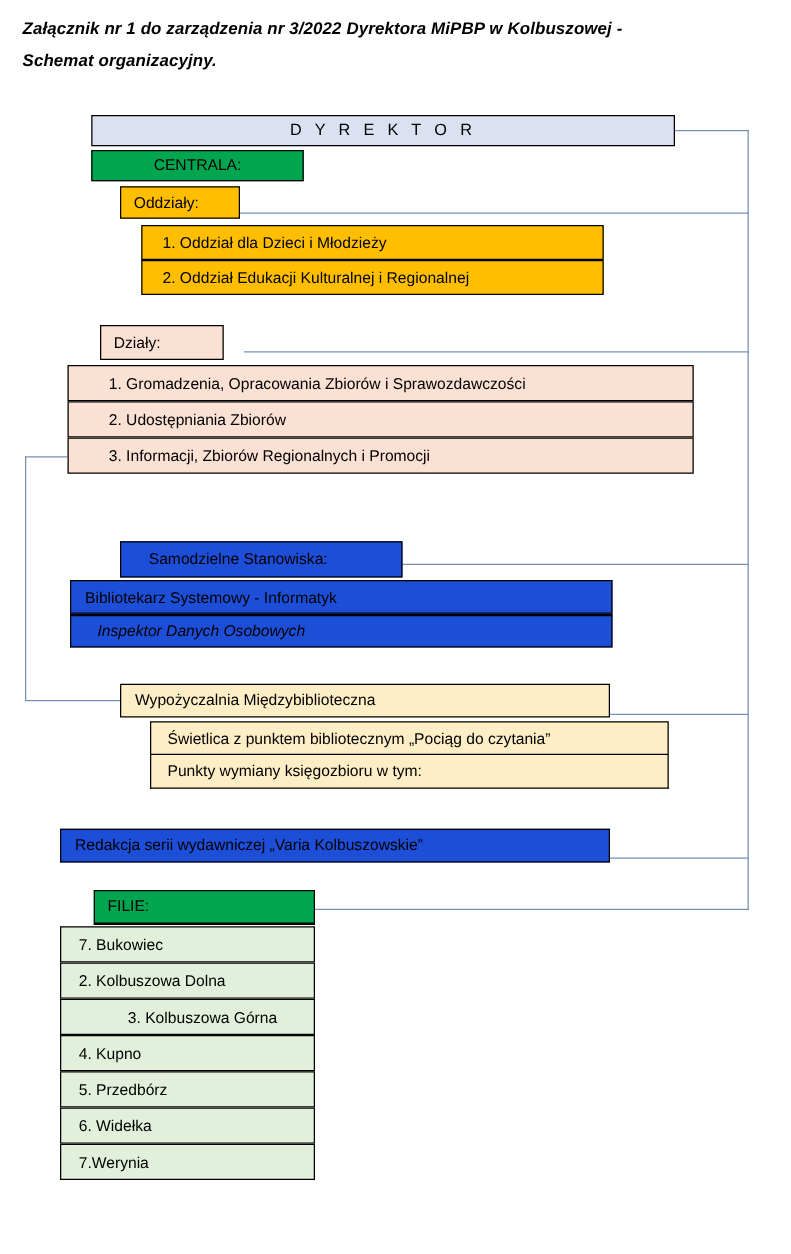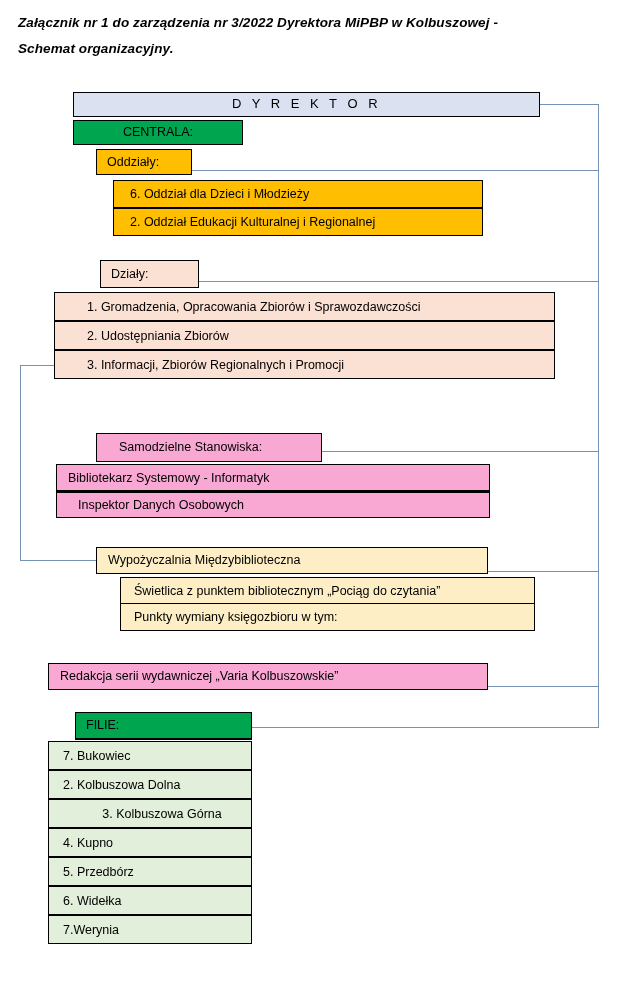--- a/index.html
+++ b/index.html
@@ -52,21 +52,21 @@
     overflow:hidden;
   }
   .box.pad-l{padding-left:10px;}
   .box.center{justify-content:center;}
 
   
   .sk-blue   {background:#dbe1f0;}
   .sk-green  {background:#00a64f;}
   .sk-orange {background:#ffbf00;}
   .sk-pink   {background:#fbe0d4;}
-  .sk-yellow {background:#f9a8d4;}
+  .sk-yellow {background:#1d4ed8;}
   .sk-yellow-l{background:#fdeec5;}
   .sk-greenl {background:#e2efda;}
 
   
   .stack{position:absolute;}
   .stack .row{
     box-sizing:border-box;
     border:1px solid #000000;
     border-bottom-width:1px;
     display:flex;
@@ -117,28 +117,28 @@
   <div class="box sk-green center" style="left:73px; top:120px; width:170px; height:25px; border-width:1px;">
     <span>CENTRALA:</span>
   </div>
 
   <div class="box sk-orange pad-l" style="left:96px; top:149px; width:96px; height:26px;">
     <span>Oddziały:</span>
   </div>
 
   <div class="stack" style="left:113px; top:180px; width:370px;">
     <div class="row sk-orange" style="height:28px; padding-left:16px;">
-      <span>6.   Oddział dla Dzieci i Młodzieży</span>
+      <span>1.   Oddział dla Dzieci i Młodzieży</span>
     </div>
     <div class="row sk-orange" style="height:28px; padding-left:16px; border-top:1.5px solid #000;">
       <span>2.   Oddział Edukacji Kulturalnej i Regionalnej</span>
     </div>
   </div>
 
-  <div class="box sk-pink pad-l" style="left:100px; top:260px; width:99px; height:28px;">
+  <div class="box sk-pink pad-l" style="left:80px; top:260px; width:99px; height:28px;">
     <span>Działy:</span>
   </div>
 
   <div class="stack" style="left:54px; top:292px; width:501px;">
     <div class="row sk-pink" style="height:29px; padding-left:32px;">
       <span>1.  Gromadzenia, Opracowania Zbiorów i Sprawozdawczości</span>
     </div>
     <div class="row sk-pink" style="height:29px; padding-left:32px; border-top:1px solid #000;">
       <span>2.  Udostępniania Zbiorów</span>
     </div>
@@ -148,21 +148,21 @@
   </div>
 
   <div class="box sk-yellow center" style="left:96px; top:433px; width:226px; height:29px; padding-left:22px; justify-content:flex-start;">
     <span>Samodzielne Stanowiska:</span>
   </div>
 
   <div class="stack" style="left:56px; top:464px; width:434px;">
     <div class="row sk-yellow" style="height:27px; padding-left:11px;">
       <span>Bibliotekarz Systemowy - Informatyk</span>
     </div>
-    <div class="row sk-yellow" style="height:27px; padding-left:21px; border-top:2px solid #000;">
+    <div class="row sk-yellow" style="height:27px; padding-left:21px; border-top:2px solid #000;font-style:italic;">
       <span>Inspektor Danych Osobowych</span>
     </div>
   </div>
 
   <div class="box sk-yellow-l" style="left:96px; top:547px; width:392px; height:27px; padding-left:11px;">
     <span>Wypożyczalnia Międzybiblioteczna</span>
   </div>
 
   <div class="stack" style="left:120px; top:577px; width:415px;">
     <div class="row sk-yellow-l" style="height:27px; padding-left:13px; border-top:1px solid #000;">

